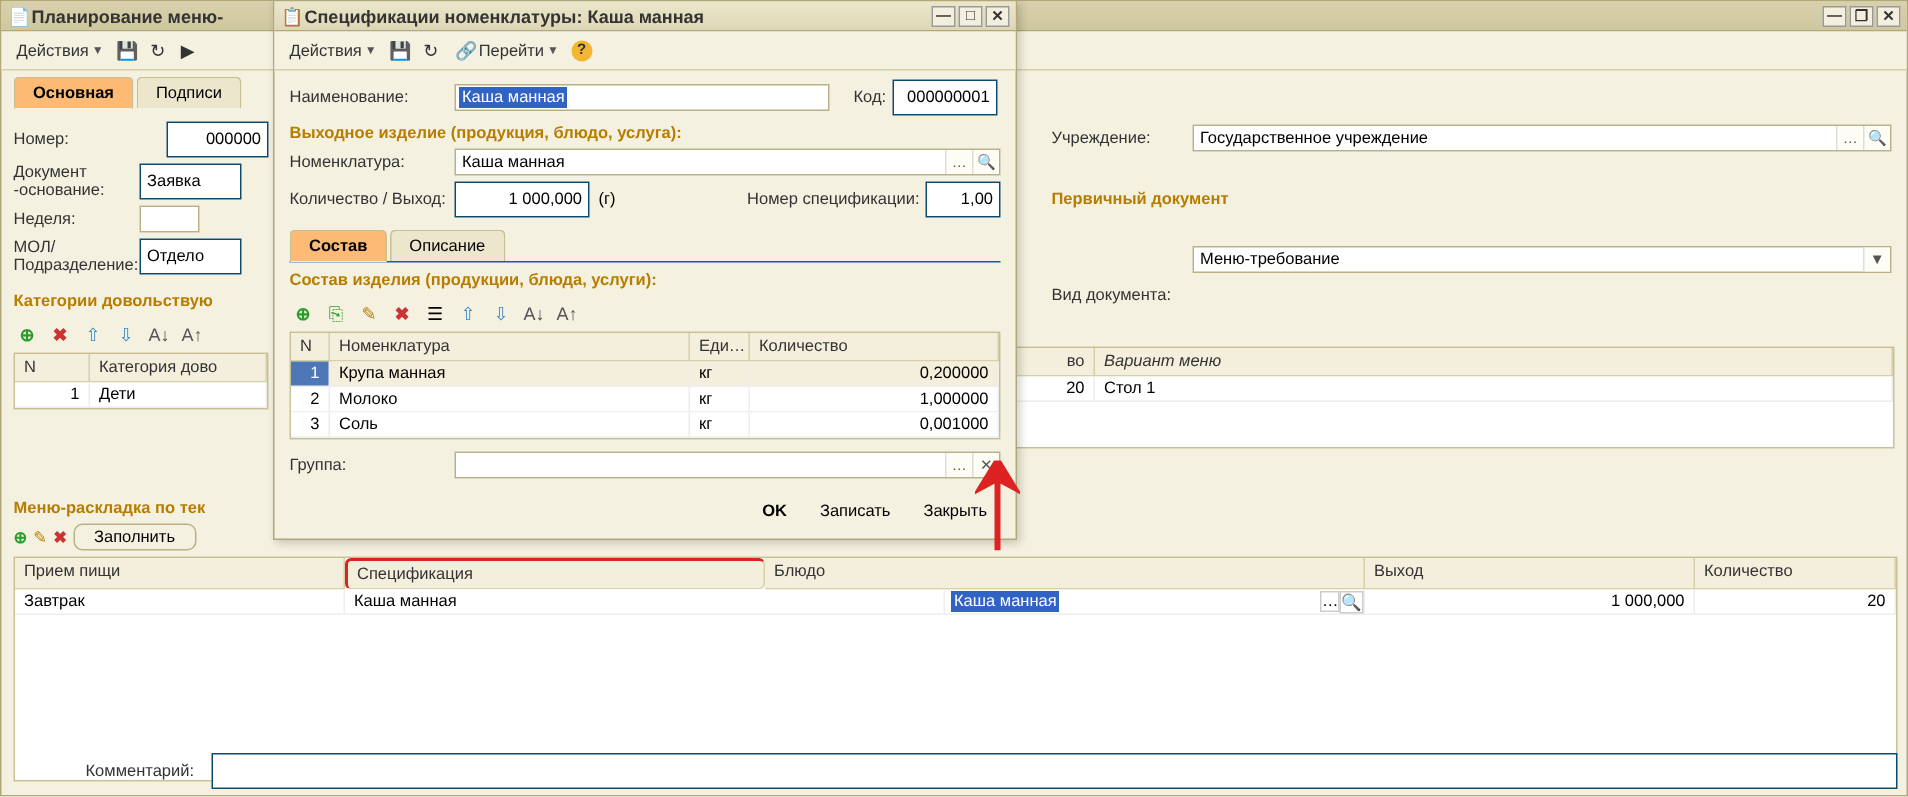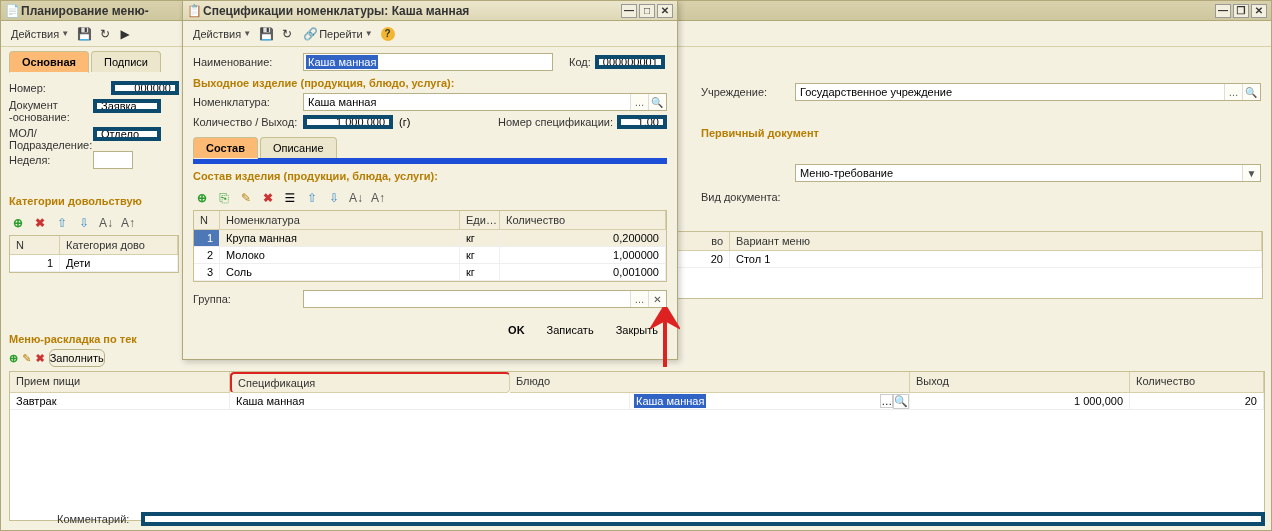--- a/index.html
+++ b/index.html
@@ -85,22 +85,22 @@
     background: #fdba74;
     border-bottom: 1px solid #f5f1e1;
     margin-bottom: -1px;
     font-weight: bold;
   }
   label.fldlabel {
     color: #333;
     margin-right: 4px;
   }
   input.fld, .fld {
-    height: 14px;
-    border: 4px solid #0c4a6e;
+    height: 24px;
+    border: 1px solid #0c4a6e;
     background: #fff;
     padding: 0 4px;
     font-size: 11px;
     font-family: inherit;
   }
   .fld-wrap {
     display: flex; align-items: center;
     height: 18px;
     border: 1px solid #b8b188;
     background: #fff;
@@ -169,21 +169,21 @@
   .ic-up, .ic-down { color: #3a8bc8; }
   .ic-sort { color: #555; }
   .ic-copy { color: #2a9e2a; }
   .red-highlight {
     border: 2px solid #d22;
     border-radius: 6px;
   }
   .btn-fill {
     border: 1px solid #b8b188;
     background: #f5f1e1;
-    padding: 2px 0;
+    padding: 2px 13px;
     cursor: pointer;
   }
   .selection-bg { background: #3163c4; color: #fff; }
   .footerbtns {
     display: flex; justify-content: flex-end;
     gap: 4px;
     padding: 6px 10px;
   }
   .footerbtns .fbtn {
     padding: 3px 8px;
@@ -230,32 +230,32 @@
     <div style="display:flex; align-items:center; margin-bottom:4px;">
       <label class="fldlabel" style="width:80px;">Номер:</label>
       <input class="fld" style="width: 68px; text-align: right; margin-left: 36px;" value="000000">
     </div>
     <div style="display:flex; align-items:flex-start; margin-bottom:4px;">
       <label class="fldlabel" style="width:80px;">
         <span>Документ</span><br><span>-основание:</span>
       </label>
       <input class="fld" style="width: 68px;" value="Заявка">
     </div>
+    <div style="display:flex; align-items:center; margin-bottom:4px;">
+      <label class="fldlabel" style="width:80px;">Неделя:</label>
+      <div class="fld-wrap" style="width:40px;">
+        <input style="text-align: right;" value="1">
+        <span class="mini" style="font-size:7px; line-height:6px; flex-direction:column;">▲<br>▼</span>
+      </div>
+    </div>
     <div style="display:flex; align-items:flex-start;">
       <label class="fldlabel" style="width:80px;">
         <span>МОЛ/</span><br><span>Подразделение:</span>
       </label>
       <input class="fld" style="width: 68px;" value="Отдело">
-    </div>
-    <div style="display:flex; align-items:center; margin-bottom:4px;">
-      <label class="fldlabel" style="width:80px;">Неделя:</label>
-      <div class="fld-wrap" style="width:40px;">
-        <input style="text-align: right;" value="1">
-        <span class="mini" style="font-size:7px; line-height:6px; flex-direction:column;">▲<br>▼</span>
-      </div>
     </div>
   </div>
 
   <div style="position:absolute; left:700px; top:82px; width:560px;">
     <div style="display:flex; align-items:center; margin-bottom:26px;">
       <label class="fldlabel" style="width:90px;">Учреждение:</label>
       <div class="fld-wrap" style="flex:1;">
         <input value="Государственное учреждение" style="">
         <span class="mini">…</span>
         <span class="mini">🔍</span>
@@ -290,21 +290,21 @@
         <div class="cell num-cell" style="width:50px;">1</div>
         <div class="cell" style="flex:1;">Дети</div>
       </div>
     </div>
   </div>
 
   <div style="position:absolute; left:650px; top:230px; width:612px;">
     <div class="grid">
       <div class="grid-head">
         <div class="cell num-cell" style="width:78px;">во</div>
-        <div class="cell" style="flex:1;">Вариант меню</div>
+        <div class="cell" style="flex:1;font-style:italic;">Вариант меню</div>
       </div>
       <div class="grid-row">
         <div class="cell num-cell" style="width:78px;">20</div>
         <div class="cell" style="flex:1;">Стол 1</div>
       </div>
       <div style="height:30px; background:#fff;"></div>
     </div>
   </div>
 
   <div style="position:absolute; left:8px; top:328px; width:1256px;">
@@ -394,21 +394,21 @@
 
     <div style="display:flex; align-items:center; margin:4px 0;">
       <label class="fldlabel" style="width:106px;">Количество / Выход:</label>
       <input class="fld" style="width: 90px; text-align: right;" value="1 000,000">
       <span style="margin:0 6px;">(г)</span>
       <span style="flex:1;"></span>
       <label class="fldlabel">Номер спецификации:</label>
       <input class="fld" style="width: 50px; text-align: right;" value="1,00">
     </div>
 
-    <div class="tabs" style="padding-left:0; margin-top:4px; border-bottom:6px solid #1d4ed8;">
+    <div class="tabs" style="padding-left:0; margin-top:4px; border-bottom:1px solid #1d4ed8;">
       <div class="tab active">Состав</div>
       <div class="tab">Описание</div>
     </div>
 
     <div class="section-title" style="margin-top:6px;">Состав изделия (продукции, блюда, услуги):</div>
 
     <div class="toolstrip">
       <span class="tbtn ic-add">⊕</span>
       <span class="tbtn ic-copy">⎘</span>
       <span class="tbtn ic-edit">✎</span>

